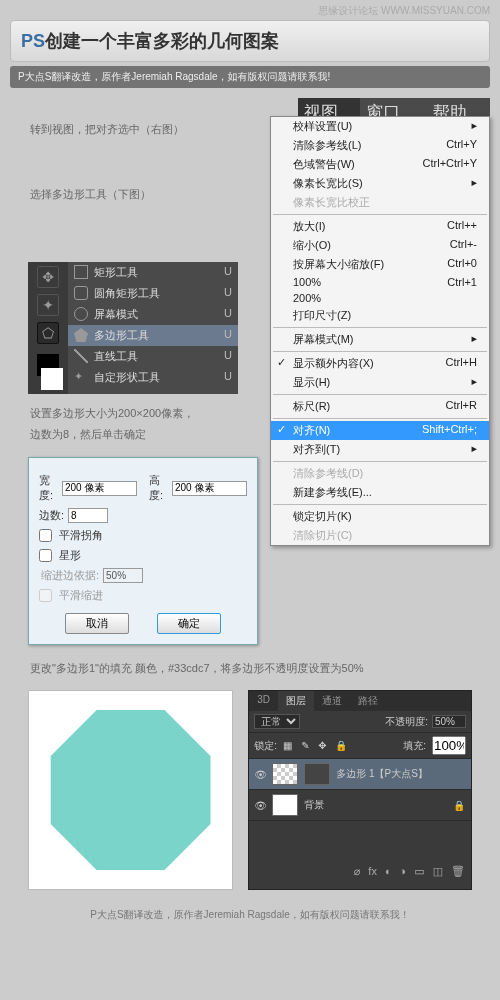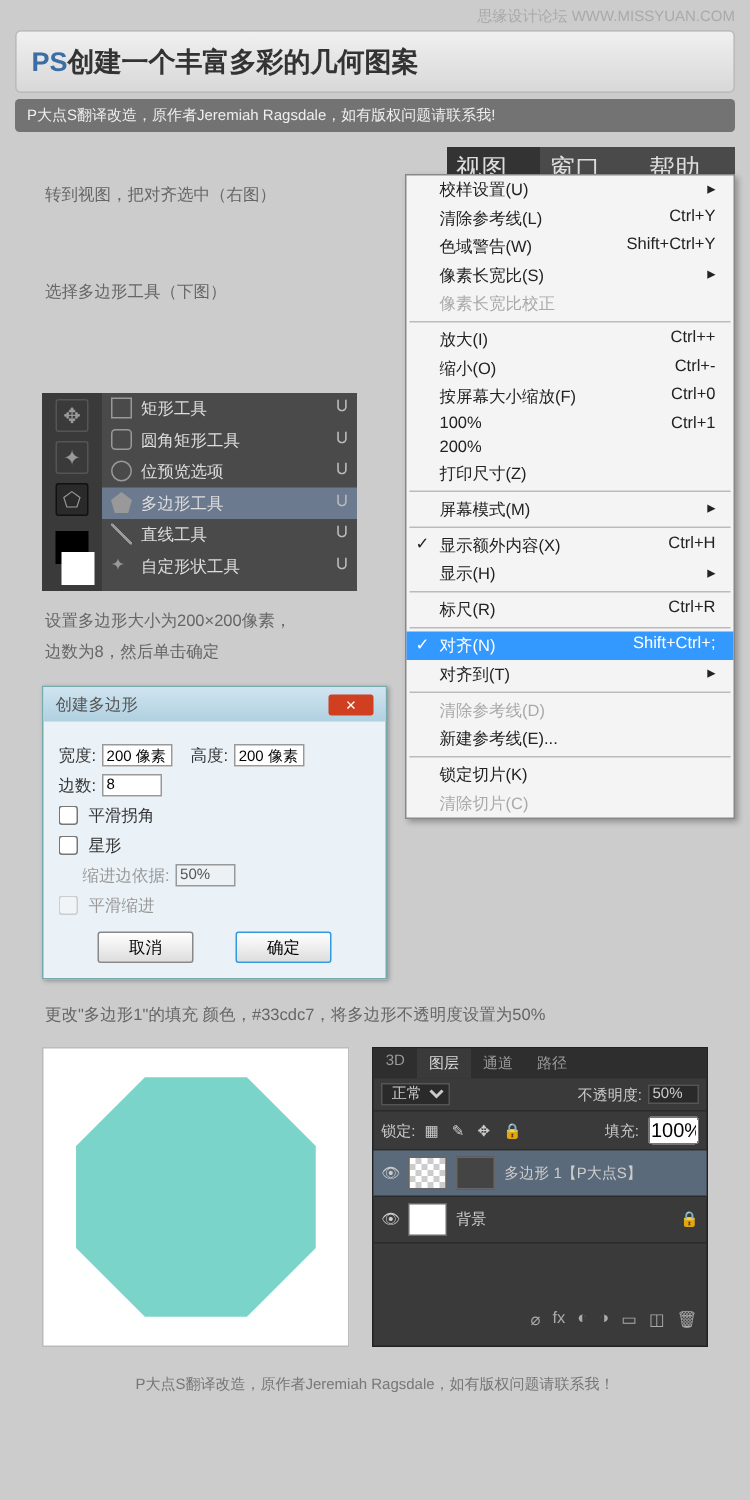--- a/index.html
+++ b/index.html
@@ -32,21 +32,21 @@
 .flyout .fr{display:flex;align-items:flex-start;gap:6px;padding:3px 6px}
 .flyout .fr.sel{background:#6b7a8f}
 .flyout .key{margin-left:auto;color:#bbb}
 .shape{width:14px;height:14px;border:1px solid #999}
 
 .dialog{width:230px;margin-top:15px;background:#eaf2f8;border:1px solid #7aa;box-shadow:1px 1px 3px rgba(0,0,0,.3)}
 .dlg-title{background:linear-gradient(#d0e4f0,#b0d0e0);padding:4px 8px;font-size:11px;display:flex;justify-content:space-between;align-items:center}
 .dlg-close{background:#d04020;color:#fff;width:30px;height:14px;text-align:center;font-size:9px;border-radius:2px;line-height:14px}
 .dlg-body{padding:10px;font-size:11px;color:#333}
 .dlg-row{display:flex;align-items:center;gap:4px;margin:5px 0}
-.dlg-row input[type=text]{width:47px;font-size:10px;padding:1px 2px;border:1px solid #999}
+.dlg-row input[type=text]{width:75px;font-size:10px;padding:1px 2px;border:1px solid #999}
 .dlg-row input[type=checkbox]{margin-right:3px}
 .dlg-btns{display:flex;justify-content:center;gap:28px;margin-top:10px}
 .dlg-btns button{padding:2px 20px;font-size:11px;background:linear-gradient(#fff,#ddd);border:1px solid #888;border-radius:2px}
 .dlg-btns button.def{border:1.5px solid #39d}
 
 .bottom{display:flex;gap:15px;margin-top:14px}
 .octbox{width:220px;height:200px;background:#fff;border:1px solid #bbb;display:flex;align-items:center;justify-content:center}
 .oct{width:170px;height:170px;background:#7bd4c9;clip-path:polygon(30% 3%,70% 3%,97% 30%,97% 70%,70% 97%,30% 97%,3% 70%,3% 30%)}
 
 .layers{width:240px;background:#3a3a3a;color:#ccc;font-size:10px;border:1px solid #222}
@@ -87,21 +87,21 @@
     <div class="row">
         <span>校样设置(U)</span>
         <span>▸</span>
       </div>
     <div class="row">
         <span>清除参考线(L)</span>
         <span>Ctrl+Y</span>
       </div>
     <div class="row">
         <span>色域警告(W)</span>
-        <span>Shift+Ctrl+Y</span>
+        <span>Ctrl+Ctrl+Y</span>
       </div>
     <div class="row">
         <span>像素长宽比(S)</span>
         <span>▸</span>
       </div>
     <div class="row dis">
         <span>像素长宽比校正</span>
       </div>
     <div class="sep"></div>
     <div class="row">
@@ -186,21 +186,21 @@
           <span>矩形工具</span>
           <span class="key">U</span>
         </div>
       <div class="fr">
           <span class="shape" style="border-radius:3px"></span>
           <span>圆角矩形工具</span>
           <span class="key">U</span>
         </div>
       <div class="fr">
           <span class="shape" style="border-radius:50%"></span>
-          <span>位预览选项</span>
+          <span>屏幕模式</span>
           <span class="key">U</span>
         </div>
       <div class="fr sel">
           <span class="shape" style="clip-path:polygon(50% 0,100% 38%,82% 100%,18% 100%,0 38%);background:#999;border:none"></span>
           <span>多边形工具</span>
           <span class="key">U</span>
         </div>
       <div class="fr">
           <span class="shape" style="border:none;background:linear-gradient(45deg,transparent 45%,#999 45%,#999 55%,transparent 55%)"></span>
           <span>直线工具</span>
@@ -211,44 +211,40 @@
           <span>自定形状工具</span>
           <span class="key">U</span>
         </div>
     </div>
   </div>
 
   <div class="txt" style="margin-top:12px">设置多边形大小为200×200像素，</div>
   <div class="txt">边数为8，然后单击确定</div>
 
   <div class="dialog">
-    <div class="dlg-title">
-      <span>创建多边形</span>
-      <span class="dlg-close">✕</span>
-    </div>
     <div class="dlg-body">
       <div class="dlg-row">
         <span>宽度:</span>
         <input type="text" value="200 像素" style="">
         <span style="margin-left:8px">高度:</span>
         <input type="text" value="200 像素" style="">
       </div>
       <div class="dlg-row">
         <span>边数:</span>
         <input type="text" style="width: 40px;" value="8">
       </div>
       <div class="dlg-row">
           <input type="checkbox" style="">
           <span>平滑拐角</span>
         </div>
       <div class="dlg-row">
           <input type="checkbox" style="">
           <span>星形</span>
         </div>
-      <div class="dlg-row" style="margin-left:16px;color:#999">
+      <div class="dlg-row" style="margin-left:2px;color:#999">
         <span>缩进边依据:</span>
         <input type="text" style="width: 40px;" disabled="" value="50%">
       </div>
       <div class="dlg-row" style="color:#999">
           <input type="checkbox" disabled="" style="">
           <span>平滑缩进</span>
         </div>
       <div class="dlg-btns">
         <button>取消</button>
         <button class="def">确定</button>

